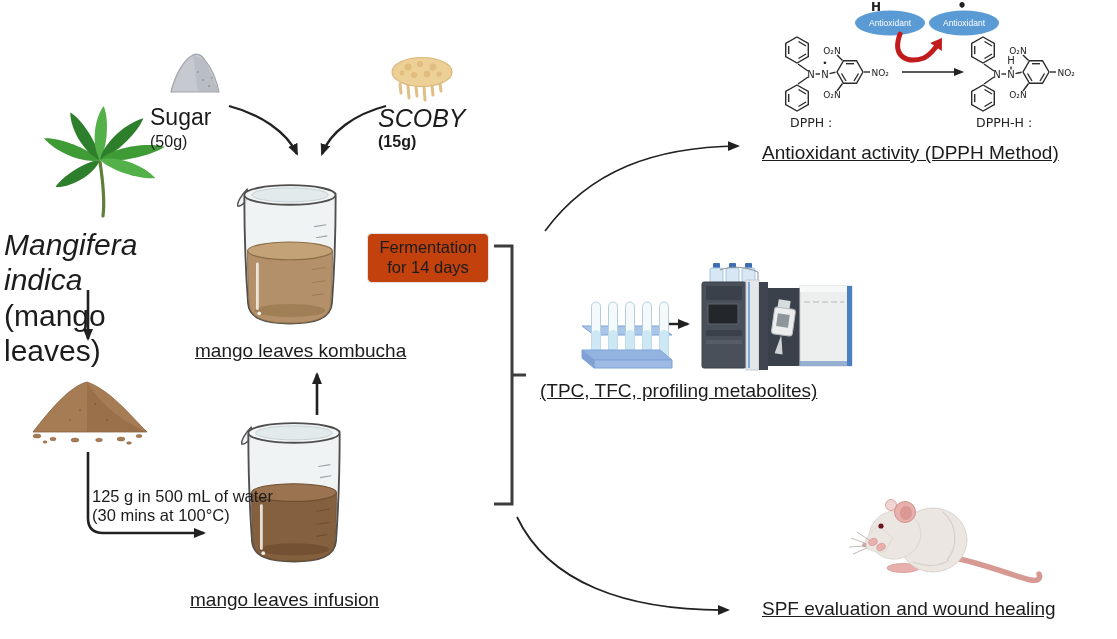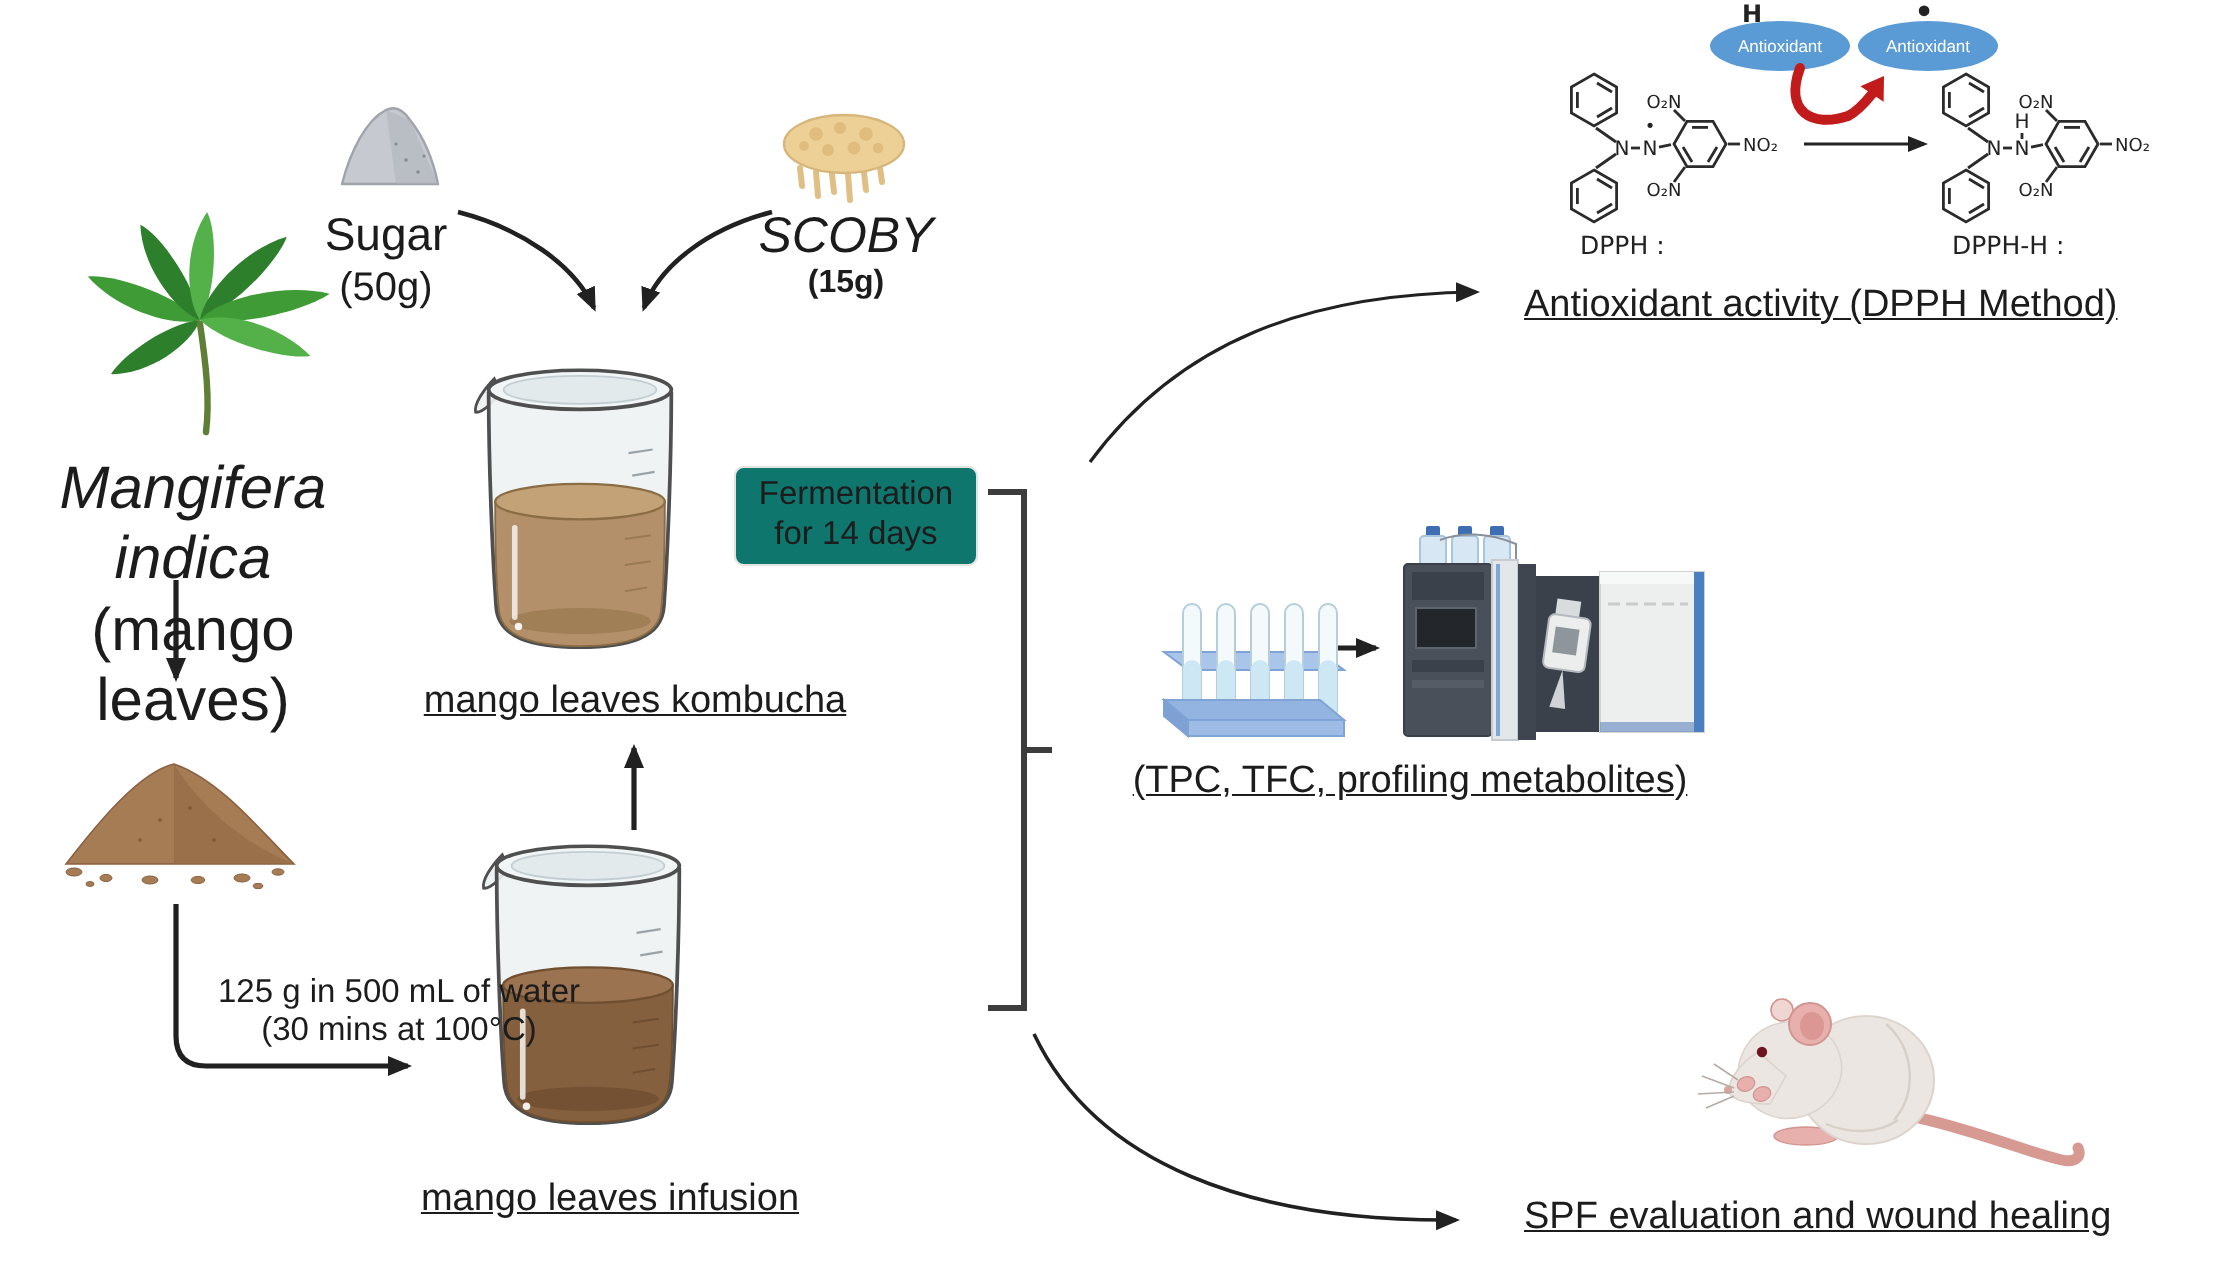--- a/index.html
+++ b/index.html
@@ -1,22 +1,22 @@
 <!DOCTYPE html>
 <html><head>
 <meta charset="utf-8">
 <style>
   html,body{margin:0;padding:0;background:#fff;}
   .canvas{position:relative;width:1117px;height:639px;background:#ffffff;overflow:hidden;
           font-family:"Liberation Sans","DejaVu Sans",sans-serif;color:#1c1c1c;}
-  .lbl{position:absolute;text-align:center;line-height:1.18;}
+  .lbl{position:absolute;line-height:1.18;}
   .big{font-size:19px;text-decoration:underline;}
   .italic{font-style:italic;}
   .note{font-size:16.5px;line-height:19px;}
-  .ferm-box{position:absolute;left:367px;top:233px;width:120px;background:#0f766e;
+  .ferm-box{position:absolute;left:367px;top:233px;width:120px;background:#c2410c;
             border:1px solid #e3e3e3;border-radius:5px;padding:3px 0 5px 0;
             font-size:16.5px;line-height:20px;text-align:center;box-shadow:0 0 2px rgba(0,0,0,.05);}
   svg{position:absolute;overflow:visible;}
   .overlay{left:0;top:0;}
   .chem-bond{stroke:#2b2b2b;stroke-width:1.4;fill:none;}
   .chem-ring{stroke:#2b2b2b;stroke-width:1.4;fill:none;}
   .chem-txt{font-family:"DejaVu Sans",sans-serif;fill:#222;}
   .z1{z-index:1;} .z2{z-index:2;} .z3{z-index:3;position:absolute;}
 </style>
 </head>
@@ -60,21 +60,21 @@
 
   <svg class="z2" style="left:167px;top:50px;" width="56" height="46" viewBox="0 0 56 46">
     <path d="M4,42 C8,26 16,10 26,5 C30,3 34,4 38,10 C46,20 50,32 52,42 Z" fill="#c6c9cf" stroke="#9fa3ac" stroke-width="1.2" stroke-linejoin="round"></path>
     <path d="M26,5 L38,10 L52,42 L31,42 Z" fill="#aeb2bb" opacity="0.55"></path>
     <circle cx="36" cy="30" r="0.9" fill="#858a94"></circle>
       <circle cx="42" cy="36" r="0.9" fill="#858a94"></circle>
     <circle cx="31" cy="22" r="0.8" fill="#858a94"></circle>
       <circle cx="45" cy="28" r="0.8" fill="#858a94"></circle>
   </svg>
   <div class="lbl z3" style="left:150px;top:104px;width:86px;font-size:23px;">Sugar</div>
-  <div class="lbl z3" style="left:150px;top:133px;width:86px;font-size:20px;">(50g)</div>
+  <div class="lbl z3" style="left:150px;top:133px;width:86px;font-size:16px;">(50g)</div>
 
   <svg class="z2" style="left:390px;top:55px;" width="64" height="50" viewBox="0 0 64 50">
     <path d="M8,28 L10,40 M16,30 L18,44 M24,31 L25,40 M32,31 L33,46 M40,31 L42,41 M48,30 L50,38 M55,27 L56,34" stroke="#e3c astray" stroke-width="0"></path>
     <g stroke="#e0bf84" stroke-width="3" stroke-linecap="round">
       <path d="M10,29 L11,38"></path>
         <path d="M18,31 L19,43"></path>
         <path d="M26,32 L27,41"></path>
       <path d="M34,32 L35,45"></path>
         <path d="M42,31 L43,40"></path>
         <path d="M50,29 L51,36"></path>

